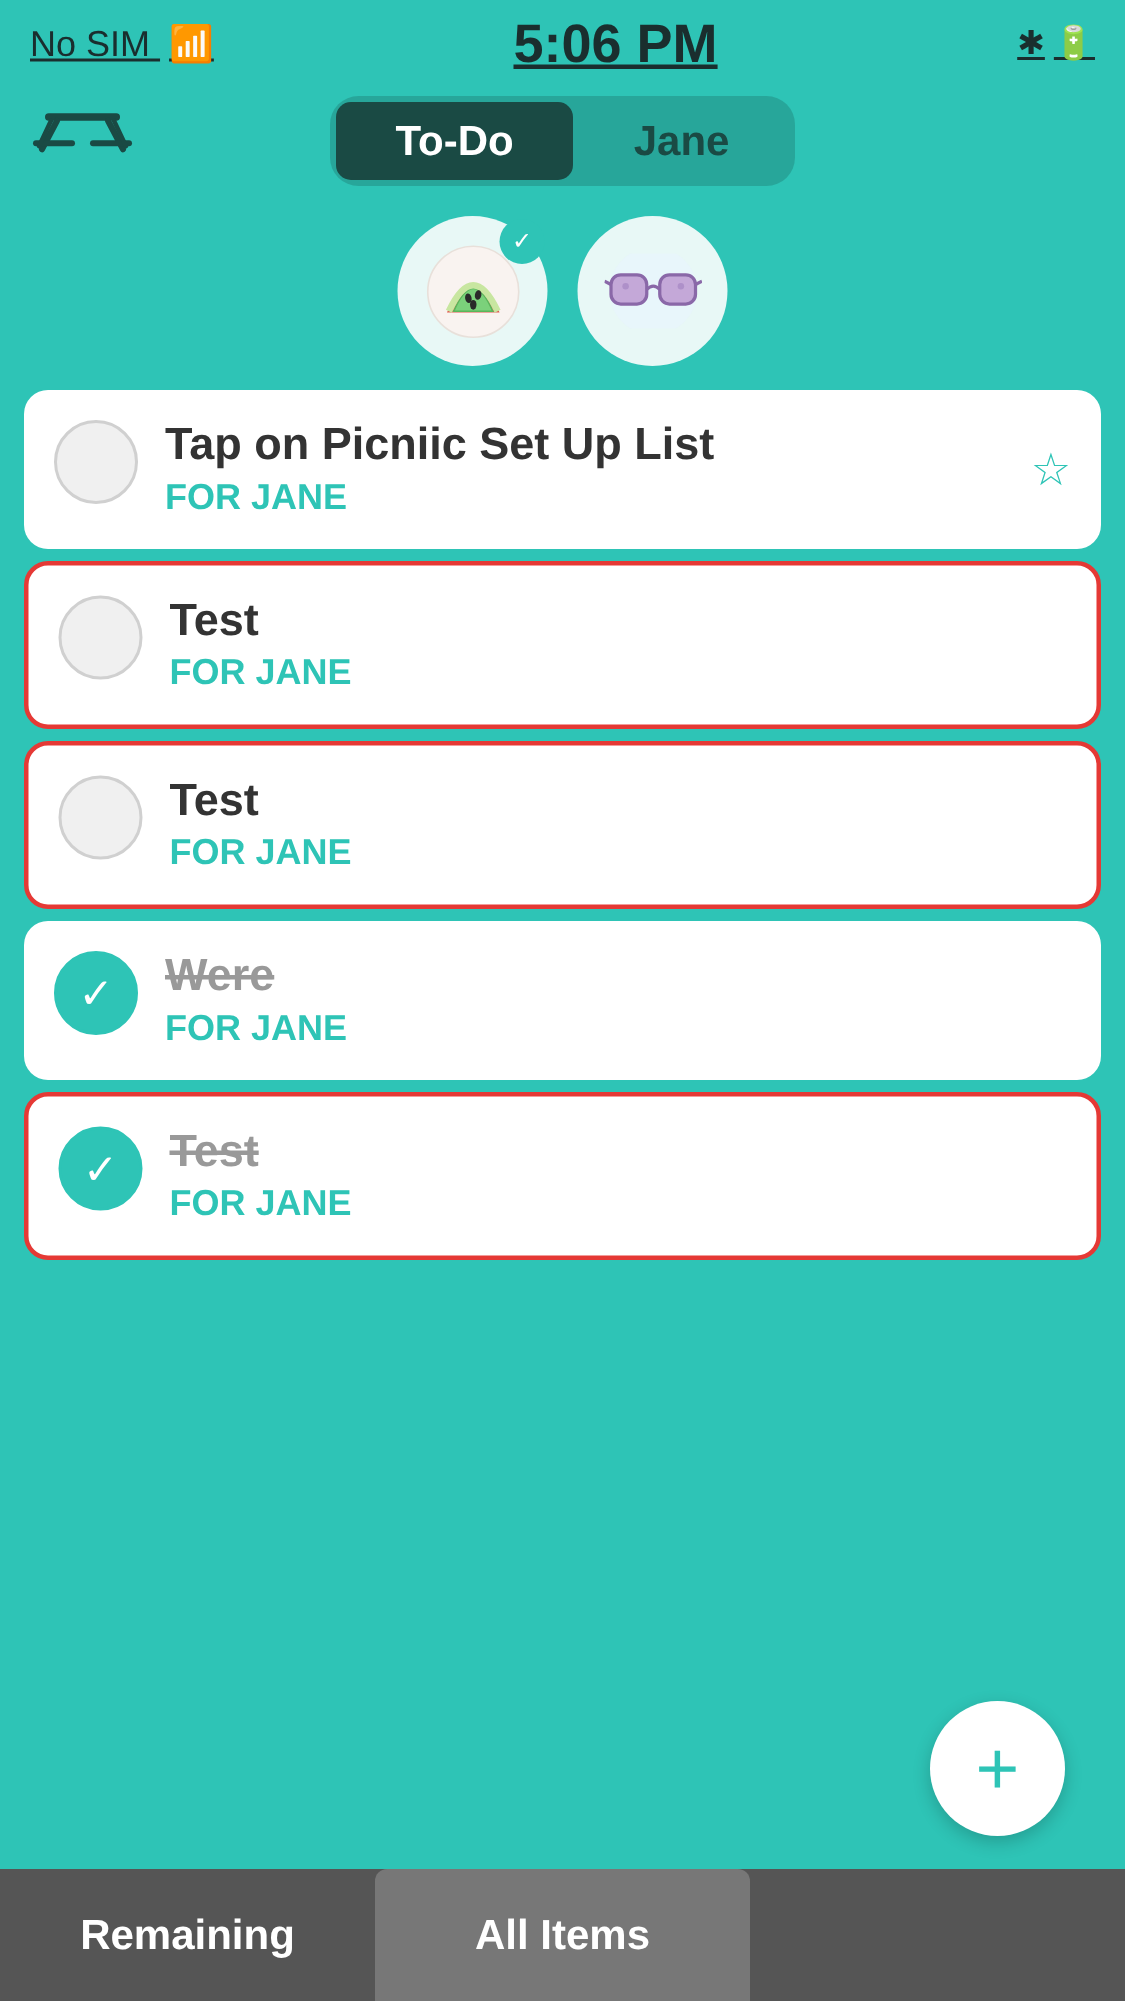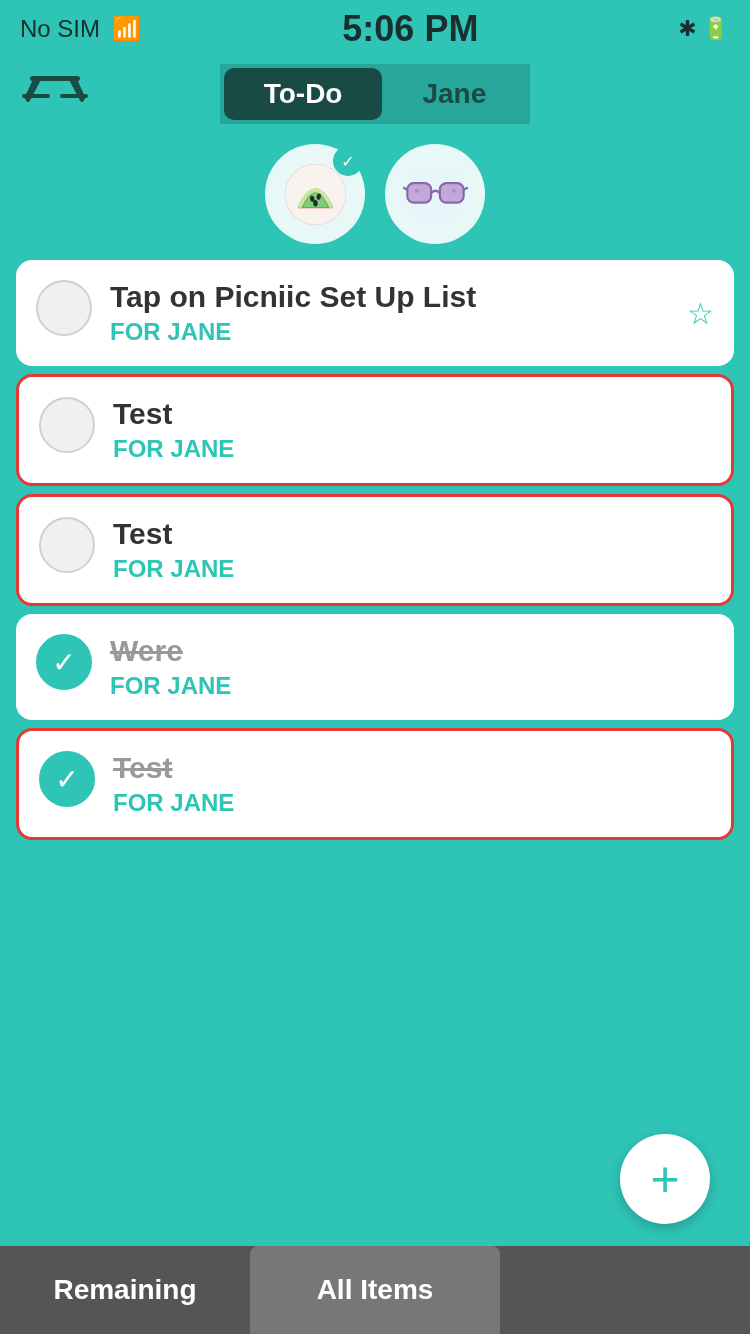--- a/index.html
+++ b/index.html
@@ -16,20 +16,21 @@
 
     
     .status-bar {
       display: flex;
       justify-content: space-between;
       align-items: center;
       padding: 8px 20px 4px;
       color: #1a2e2e;
       font-size: 26px;
       font-weight: 500;
+      text-decoration: underline;
     }
     .status-bar-left { font-size: 24px; }
     .status-bar-center { font-size: 36px; font-weight: 600; }
     .status-bar-right { display: flex; align-items: center; gap: 6px; font-size: 22px; }
 
     
     .header {
       display: flex;
       align-items: center;
       justify-content: center;
@@ -41,21 +42,21 @@
       left: 20px;
       top: 50%;
       transform: translateY(-50%);
     }
     .logo svg { width: 70px; height: 50px; }
 
     
     .tab-toggle {
       display: flex;
       background: rgba(0,0,0,0.15);
-      border-radius: 0;
+      border-radius: 19px;
       padding: 4px;
       gap: 0;
     }
     .tab-btn {
       padding: 10px 40px;
       border-radius: 10px;
       border: none;
       cursor: pointer;
       font-size: 28px;
       font-weight: 600;

